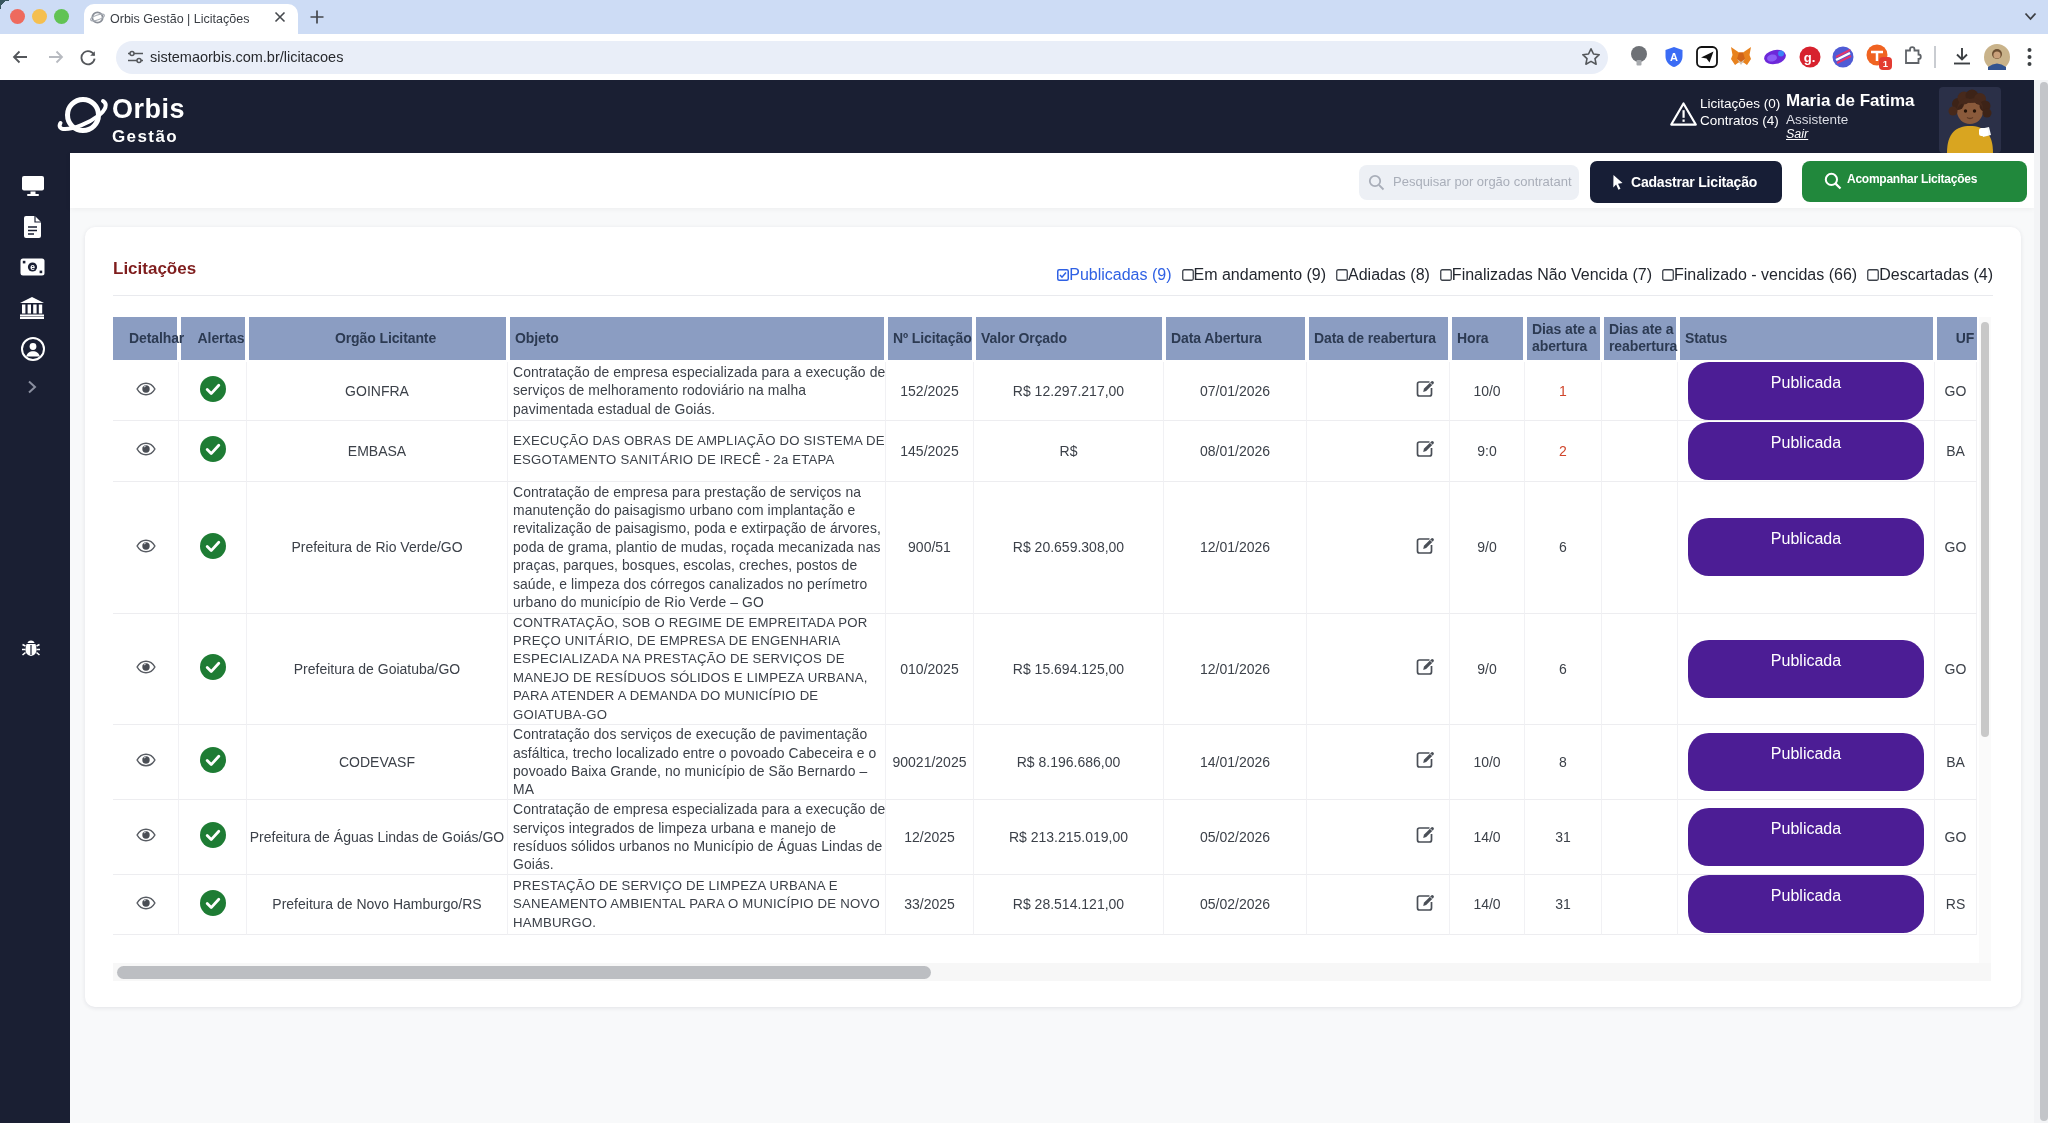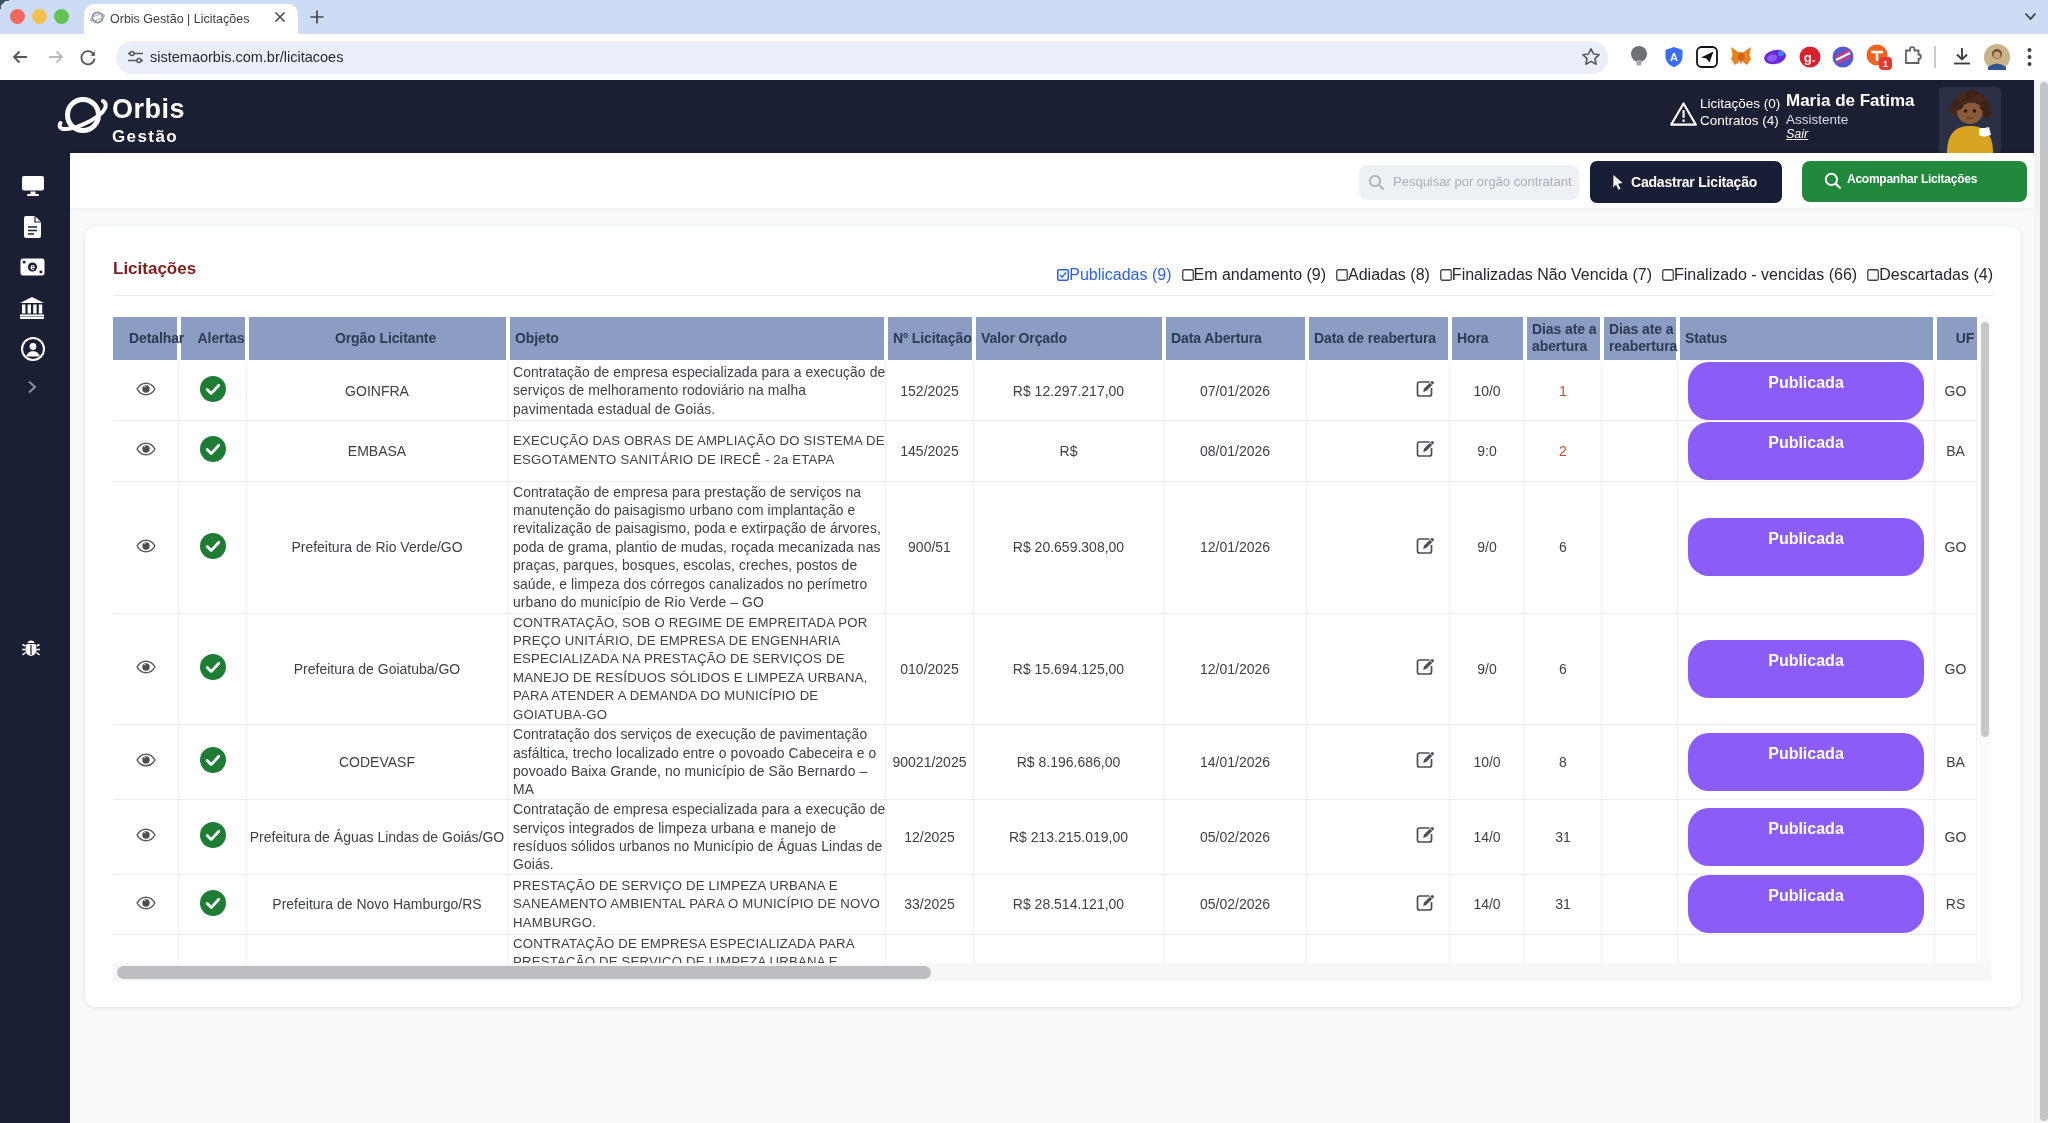--- a/index.html
+++ b/index.html
@@ -40,21 +40,21 @@
 
   
   #tablewrap { left:113px; top:317px; width:1866px; height:646px; overflow:hidden; }
   table { border-collapse:separate; border-spacing:0; table-layout:fixed; width:1864px; }
   th { background:#8b9dc2; color:#2c3a52; font-size:14px; letter-spacing:-0.1px; white-space:nowrap; font-weight:bold; height:44.5px; border-left:2px solid #fff; border-right:2px solid #fff; border-bottom:2.5px solid #fff; line-height:17px; text-align:left; padding-left:5px; }
   th:first-child { border-left:none; } th:last-child { border-right:none; }
   th.c { text-align:center; padding-left:16px; }
   td { border-bottom:1px solid #ededf0; border-right:1px solid #f1f1f4; font-size:14px; color:#3c4149; text-align:center; vertical-align:middle; padding:0; }
   td.obj { text-align:left; padding-left:5px; font-size:13.9px; line-height:18.4px; letter-spacing:0.1px; white-space:nowrap; overflow:hidden; }
   td.caps { font-size:13.2px; letter-spacing:0.2px; }
-  .pill { display:inline-block; width:236px; height:58px; line-height:42px; background:#8b5cf6; border-radius:21px; color:#fff; font-size:16px; font-weight:bold; }
+  .pill { display:inline-block; width:236px; height:58px; line-height:42px; background:#4c1d95; border-radius:21px; color:#fff; font-size:16px; font-weight:normal; }
   .red { color:#d0452b; }
   #vscroll { left:1979px; top:317px; width:12px; height:646px; background:#fafafa; }
   #vthumb { left:1981px; top:322px; width:8px; height:415px; border-radius:4px; background:#c8c8c8; }
   #hscroll { left:113px; top:963px; width:1878px; height:18px; background:#f7f7f7; }
   #hthumb { left:117px; top:966px; width:814px; height:13px; border-radius:6.5px; background:#bcbec2; }
 
   
   #pgtrack { left:2034px; top:80px; width:14px; height:1043px; background:#f3f4f6; }
   #pgthumb { left:2040px; top:82px; width:8px; height:1039px; border-radius:4px; background:#c3c5c9; }
 </style>
@@ -498,35 +498,20 @@
               <path d="M14.5 3 H4.5 Q2.5 3 2.5 5 V15 Q2.5 17 4.5 17 H14.5 Q16.5 17 16.5 15 V9" fill="none" stroke="#4a4f57" stroke-width="1.7"></path>
               <path d="M8.2 12.9 L8.9 9.8 L16.2 2.5 Q17.3 1.6 18.4 2.6 Q19.4 3.7 18.5 4.8 L11.2 12.1 Z" fill="#4a4f57"></path>
               <path d="M15.1 3.6 L17.4 5.9" stroke="#fff" stroke-width="0.9"></path>
             </svg></td>
           <td>14/0</td>
           <td>31</td>
           <td></td>
           <td><span class="pill">Publicada</span></td>
           <td>RS</td>
         </tr>
-  <tr style="height:46px;">
-          <td></td>
-          <td></td>
-          <td></td>
-          <td class="obj caps" style="vertical-align:top;">CONTRATAÇÃO DE EMPRESA ESPECIALIZADA PARA<br>PRESTAÇÃO DE SERVIÇO DE LIMPEZA URBANA E</td>
-          <td></td>
-          <td></td>
-          <td></td>
-          <td></td>
-          <td></td>
-          <td></td>
-          <td></td>
-          <td></td>
-          <td></td>
-        </tr>
   </tbody>
     </table>
   </div>
   <div class="abs" id="vscroll"></div>
   <div class="abs" id="vthumb"></div>
   <div class="abs" id="hscroll"></div>
   <div class="abs" id="hthumb"></div>
 
   <div class="abs" id="pgtrack"></div>
   <div class="abs" id="pgthumb"></div>

